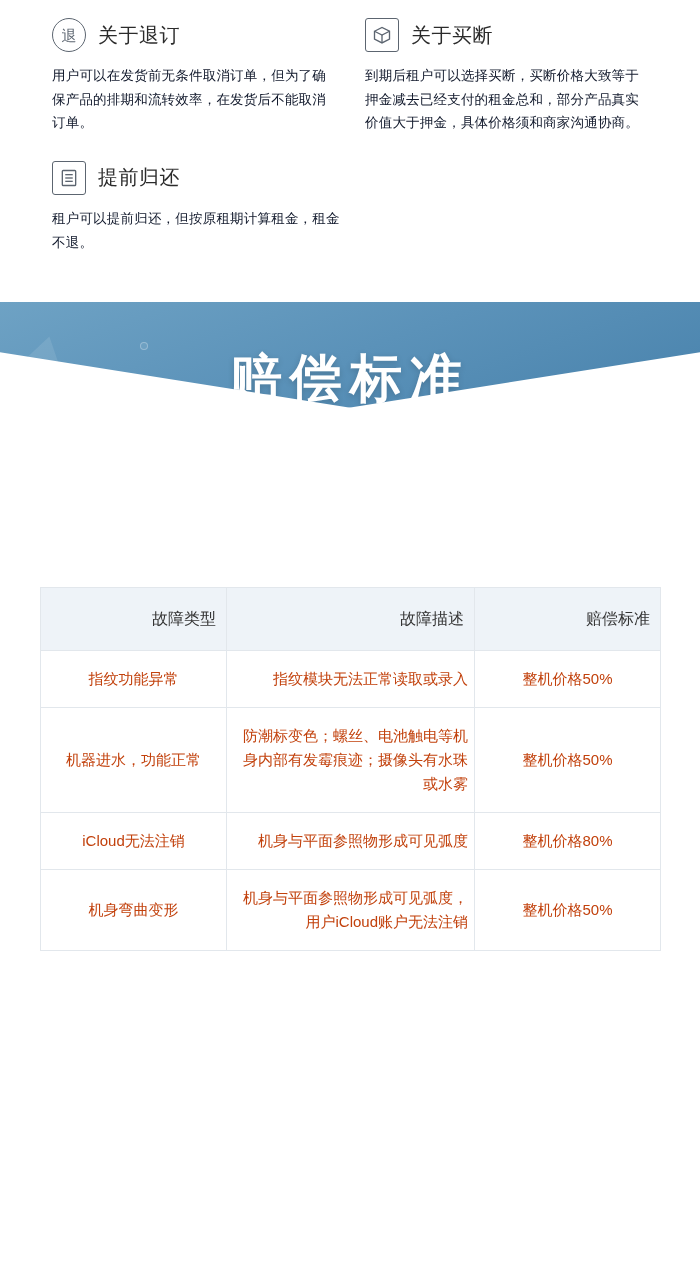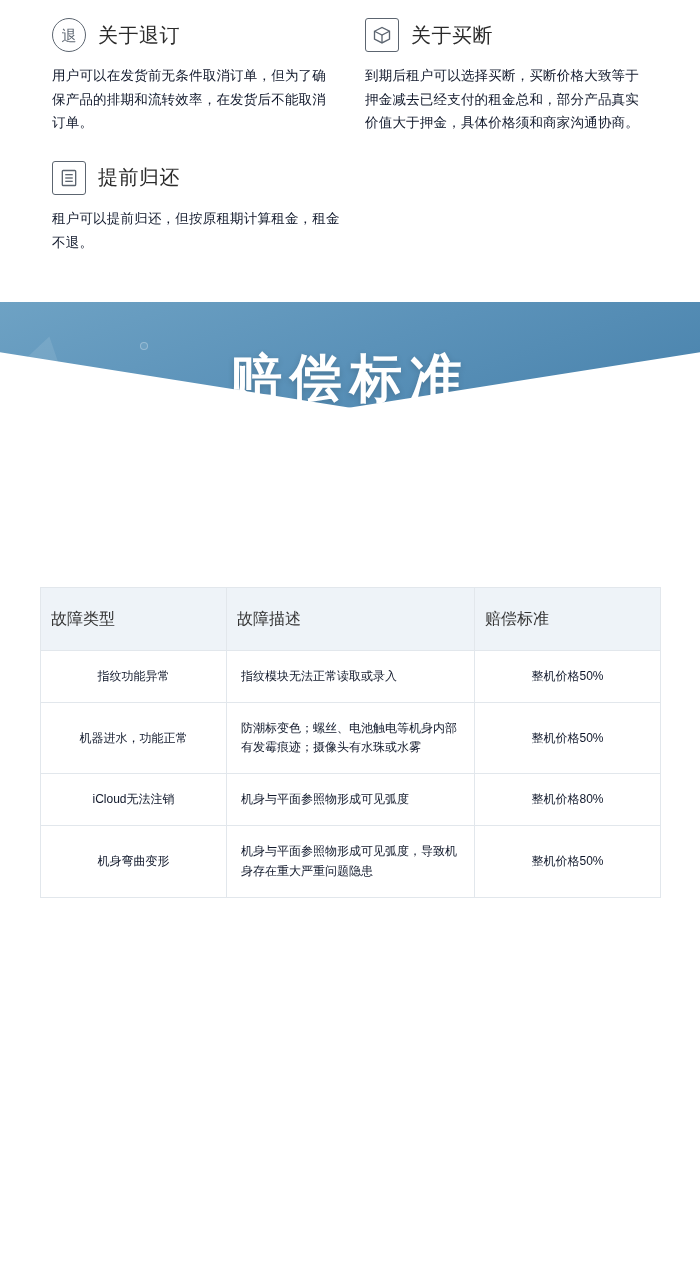--- a/index.html
+++ b/index.html
@@ -124,39 +124,39 @@
     padding: 0 40px;
     margin-top: 30px;
   }
   table.comp {
     width: 620px;
     border-collapse: collapse;
     table-layout: fixed;
   }
   table.comp th, table.comp td {
     border: 1px solid #e2e7ec;
-    padding: 16px 14px;
-    font-size: 12px;
-    color: #0f172a;
+    padding: 16px 6px;
+    font-size: 15px;
+    color: #c2410c;
     line-height: 1.6;
     vertical-align: middle;
   }
   table.comp th {
     background: #eef3f8;
     font-weight: normal;
     color: #333;
-    text-align: left;
+    text-align: right;
     font-size: 16px;
     padding: 18px 10px;
   }
   table.comp col.c1 { width: 186px; }
   table.comp col.c2 { width: 248px; }
   table.comp col.c3 { width: 186px; }
   td.c-center { text-align: center; }
-  td.c-left { text-align: left; }
+  td.c-left { text-align: right; }
 </style>
 </head>
 <body>
 
 <section class="faq">
   <div class="faq-row">
 
     <div class="faq-item">
       <div class="faq-head">
         <span class="faq-icon">退</span>
@@ -248,18 +248,18 @@
         <td class="c-left">防潮标变色；螺丝、电池触电等机身内部有发霉痕迹；摄像头有水珠或水雾</td>
         <td class="c-center">整机价格50%</td>
       </tr>
       <tr>
         <td class="c-center">iCloud无法注销</td>
         <td class="c-left">机身与平面参照物形成可见弧度</td>
         <td class="c-center">整机价格80%</td>
       </tr>
       <tr>
         <td class="c-center">机身弯曲变形</td>
-        <td class="c-left">机身与平面参照物形成可见弧度，导致机身存在重大严重问题隐患</td>
+        <td class="c-left">机身与平面参照物形成可见弧度，用户iCloud账户无法注销</td>
         <td class="c-center">整机价格50%</td>
       </tr>
     </tbody>
   </table>
 </section>
 
 </body></html>

